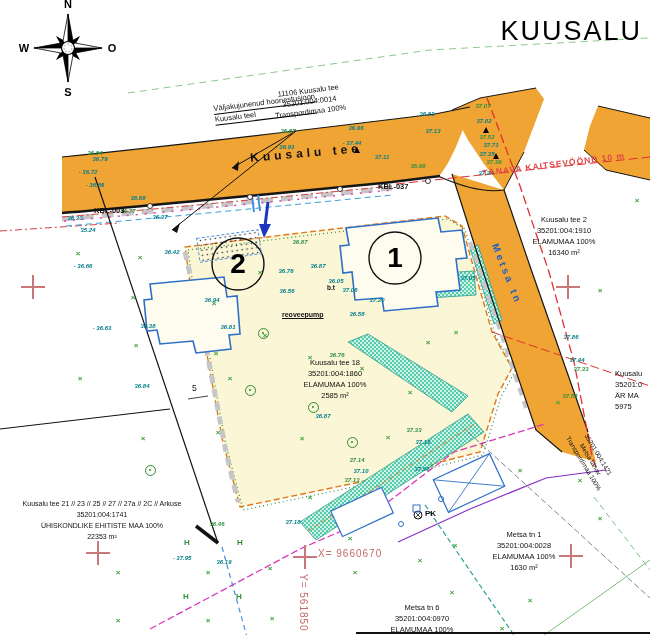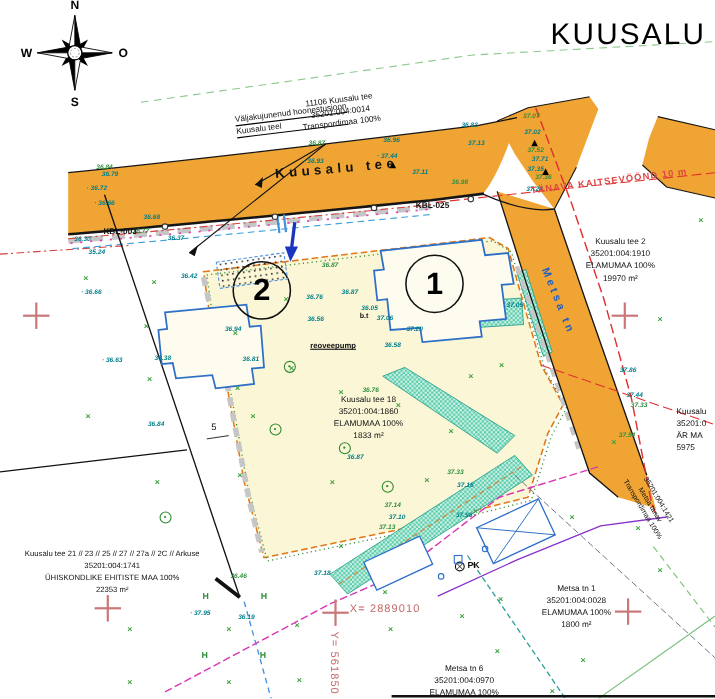--- a/index.html
+++ b/index.html
@@ -320,61 +320,61 @@
 
   <div class="lbl" id="page-title">KUUSALU</div>
 
   <div class="lbl" id="ann">
     <div>Väljakujunenud hoonestusjoon</div>
     <div>Kuusalu teel</div>
   </div>
 
   <div class="lbl" id="road-name">Kuusalu tee</div>
   <div class="lbl" id="kbl013">KBL-003</div>
-  <div class="lbl" id="kbl037">KBL-025</div>
+  <div class="lbl" id="kbl037">KBL-037</div>
   <div class="lbl" id="tanava">TÄNAVA KAITSEVÖÖND 10 m</div>
   <div class="lbl" id="metsa-tn">Metsa tn</div>
-  <div class="lbl" id="xcoord">X=  2889010</div>
+  <div class="lbl" id="xcoord">X=  9660670</div>
   <div class="lbl" id="ycoord">Y=  561850</div>
   <div class="lbl" id="pump">reoveepump</div>
   <div class="lbl" id="bt">b.t</div>
   <div class="lbl" id="pklbl">PK</div>
   <div class="lbl" id="dim5">5</div>
 
   <div class="plotnum" style="left:382px;top:242px;">1</div>
   <div class="plotnum" style="left:225px;top:248px;">2</div>
 
   <div class="plabel" id="p0">
     <div>11106 Kuusalu tee</div>
     <div>35201:004:0014</div>
     <div>Transpordimaa 100%</div>
   </div>
   <div class="plabel" id="p1">
     <div>Kuusalu tee 2</div>
     <div>35201:004:1910</div>
     <div>ELAMUMAA 100%</div>
-    <div>19970 m²</div>
+    <div>16340 m²</div>
   </div>
   <div class="plabel" id="p2">
     <div>Kuusalu tee 18</div>
     <div>35201:004:1860</div>
     <div>ELAMUMAA 100%</div>
-    <div>1833 m²</div>
+    <div>2585 m²</div>
   </div>
   <div class="plabel" id="p3">
     <div>Kuusalu tee 21 // 23 // 25 // 27 // 27a // 2C // Arkuse</div>
     <div>35201:004:1741</div>
     <div>ÜHISKONDLIKE EHITISTE MAA 100%</div>
     <div>22353 m²</div>
   </div>
   <div class="plabel" id="p4">
     <div>Metsa tn 1</div>
     <div>35201:004:0028</div>
     <div>ELAMUMAA 100%</div>
-    <div>1800 m²</div>
+    <div>1630 m²</div>
   </div>
   <div class="plabel" id="p5">
     <div>Metsa tn 6</div>
     <div>35201:004:0970</div>
     <div>ELAMUMAA 100%</div>
   </div>
   <div class="plabel" id="p6">
     <div>Kuusalu</div>
     <div>35201:0</div>
     <div>ÄR MA</div>

